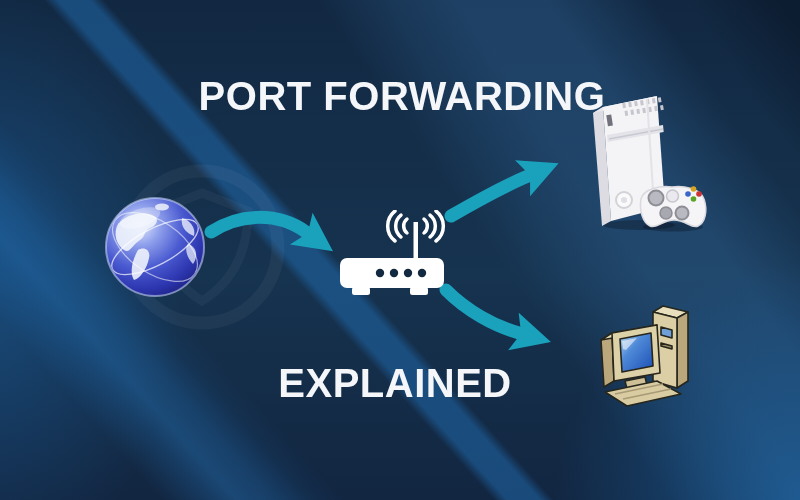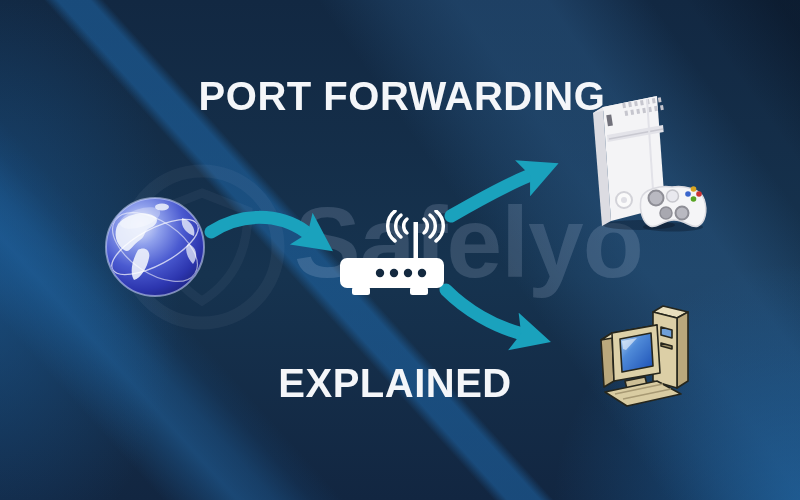--- a/index.html
+++ b/index.html
@@ -30,21 +30,20 @@
 </head>
 <body>
 
 <div id="stage">
 
   <svg class="abs" style="left:110px;top:155px" width="190" height="190" viewBox="0 0 190 190">
     <circle cx="92" cy="92" r="76" fill="none" stroke="rgba(210,225,245,0.055)" stroke-width="13"></circle>
     <path d="M92,38 L138,56 C138,96 124,126 92,146 C60,126 46,96 46,56 Z" fill="none" stroke="rgba(210,225,245,0.05)" stroke-width="9"></path>
   </svg>
 
-  <div class="abs" id="wm-text">Safelyo</div>
 
   <svg class="abs" style="left:0;top:0" width="800" height="500" viewBox="0 0 800 500">
     <defs>
       <marker id="ah" markerWidth="3.4" markerHeight="3.2" refX="0.45" refY="1.5" orient="auto">
         <path d="M0,0 L3,1.5 L0,3 L0.62,1.5 Z" fill="#1aa2bd"></path>
       </marker>
     </defs>
     <path d="M211,232 C240,213 278,212 306,232" fill="none" stroke="#1aa2bd" stroke-width="13" stroke-linecap="round" marker-end="url(#ah)"></path>
     <path d="M451,216 C477,201 504,186 528,176" fill="none" stroke="#1aa2bd" stroke-width="13" stroke-linecap="round" marker-end="url(#ah)"></path>
     <path d="M446,290 C467,311 494,326 519,333" fill="none" stroke="#1aa2bd" stroke-width="13" stroke-linecap="round" marker-end="url(#ah)"></path>

